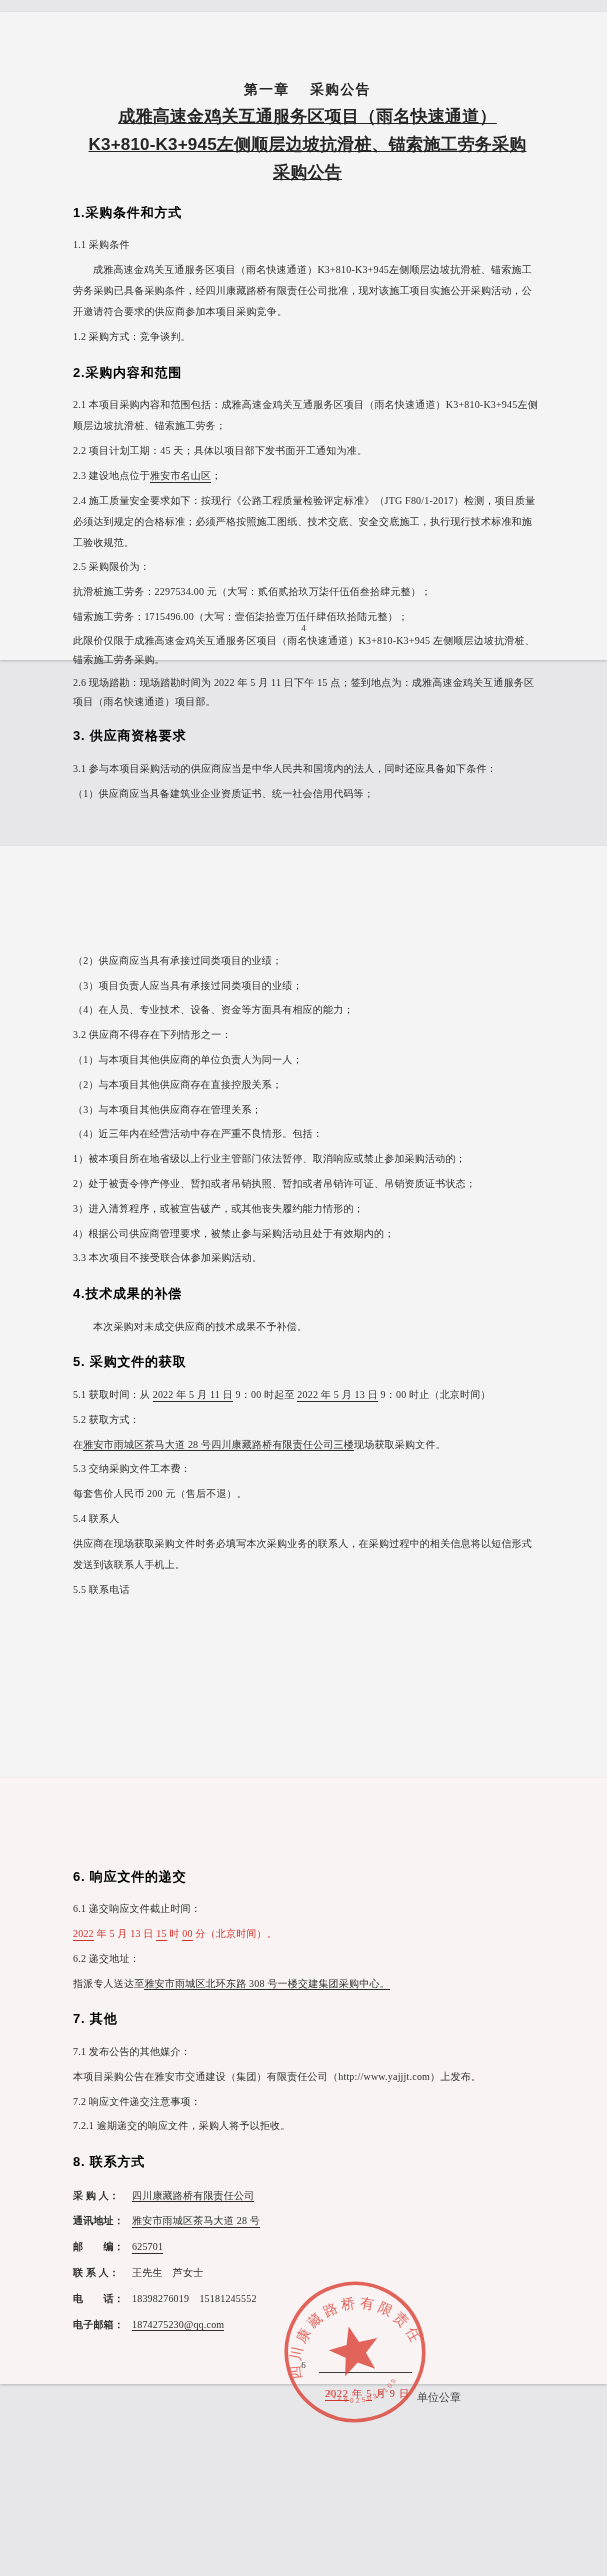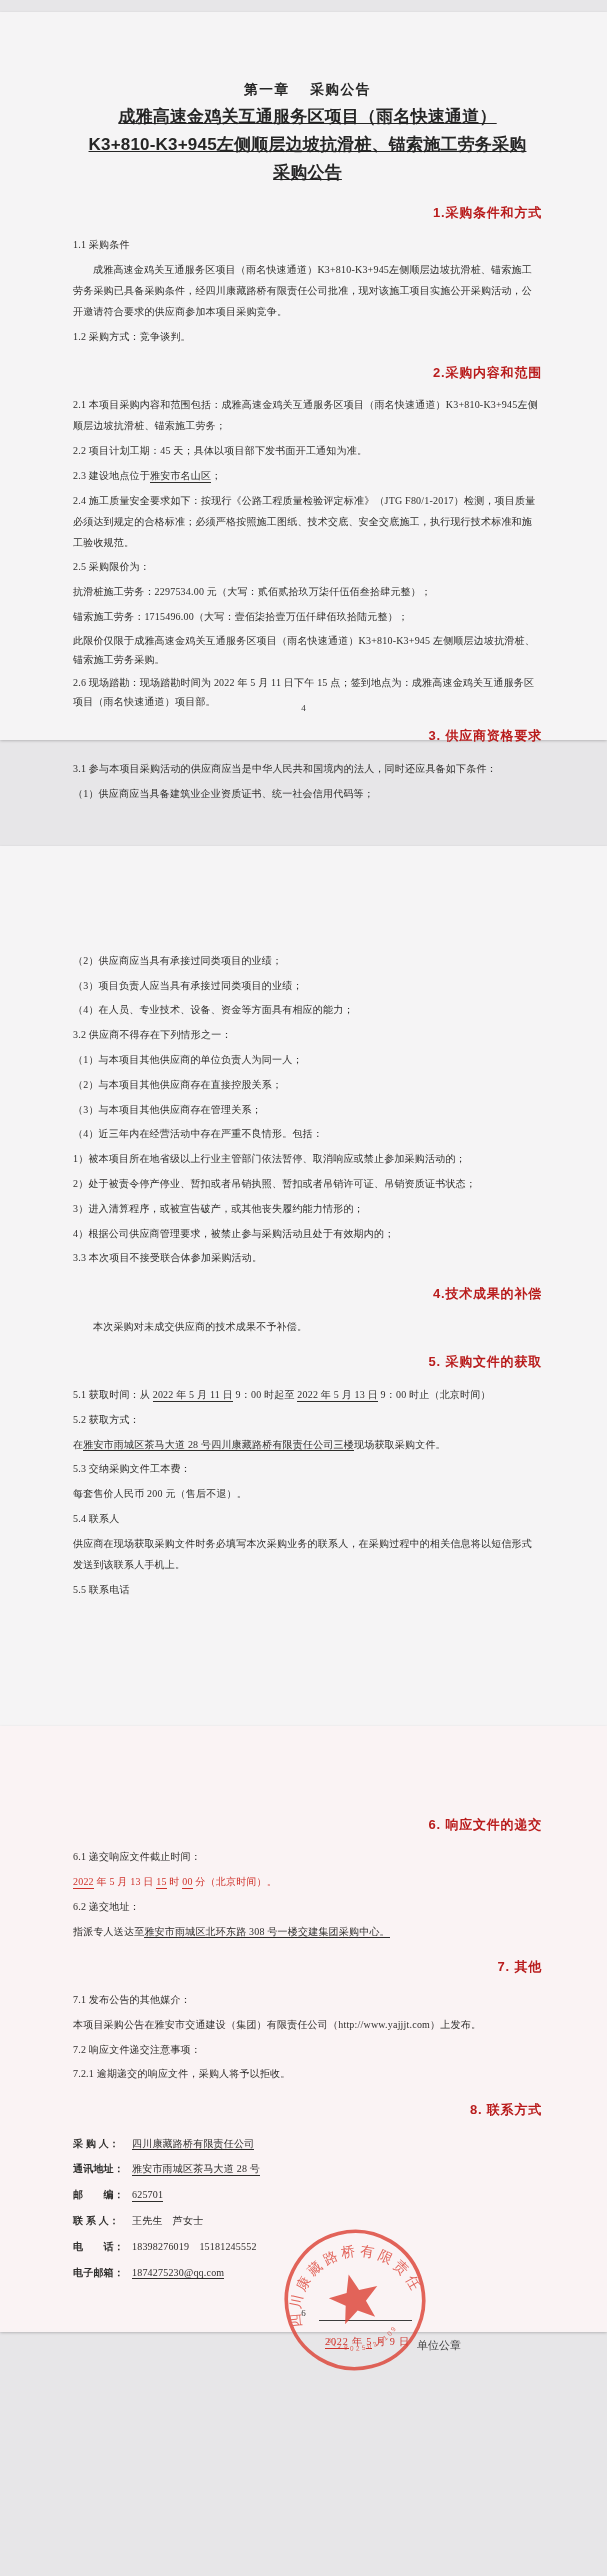--- a/index.html
+++ b/index.html
@@ -1,29 +1,29 @@
 <!DOCTYPE html>
 <html style="font-size:12px"><head>
 <meta charset="utf-8">
 <style>
   html,body{margin:0;padding:0;}
   body{width:607px;background:#e7e6e8;font-family:"Liberation Serif",serif;}
   .canvas{position:relative;width:607px;height:2576px;background:#e7e6e8;overflow:hidden;}
   .page{position:absolute;left:0;width:607px;background:#f5f4f5;box-shadow:0 0.8px 3px rgba(0,0,0,.28);}
-  #p1{top:12px;height:728px;}
+  #p1{top:12px;height:648px;}
   #p2{top:846px;height:1099px;}
-  #p3{top:1726px;height:606px;background:#faf3f4;}
+  #p3{top:1778px;height:606px;background:#faf3f4;}
   .inner{padding:0 65px 0 73px;font-size:10px;line-height:21px;color:#2f2e2c;letter-spacing:0.2px;}
   #p1 .inner{padding-top:64px;}
   #p2 .inner{padding-top:100px;}
   #p3 .inner{padding-top:73px;}
   .tblock{text-align:center;font-family:"Liberation Sans",sans-serif;font-weight:700;color:#262626;}
   .tchapter{font-size:13.7px;line-height:27px;letter-spacing:1.5px;}
   .tline{font-size:17px;line-height:28px;text-decoration:underline;}
-  .sec{font-family:"Liberation Sans",sans-serif;font-weight:700;font-size:13px;line-height:23px;color:#b91c1c;margin:13.7px 0 10.6px;letter-spacing:0.8px;text-align:right;}
+  .sec{font-family:"Liberation Sans",sans-serif;font-weight:700;font-size:13px;line-height:23px;color:#000000;margin:13.7px 0 10.6px;letter-spacing:0.8px;}
   p{margin:3.8px 0;}
   .indent{text-indent:2em;}
   .tight{line-height:19px;}
   .u{border-bottom:0.8px solid currentColor;padding-bottom:0.8px;}
   .red{color:#cf322b;}
   .pno{position:absolute;left:0;right:0;text-align:center;font-size:9px;color:#3a3a3a;}
   #p1 .pno{bottom:27px;} #p2 .pno{bottom:52px;} #p3 .pno{bottom:13.7px;}
   .contact p{margin:2.3px 0;line-height:23.5px;}
   .lab{display:inline-block;min-width:59px;font-weight:bold;}
   .seal{position:absolute;left:282px;top:501px;width:146px;height:146px;transform:rotate(-14deg);opacity:.82;pointer-events:none;}

